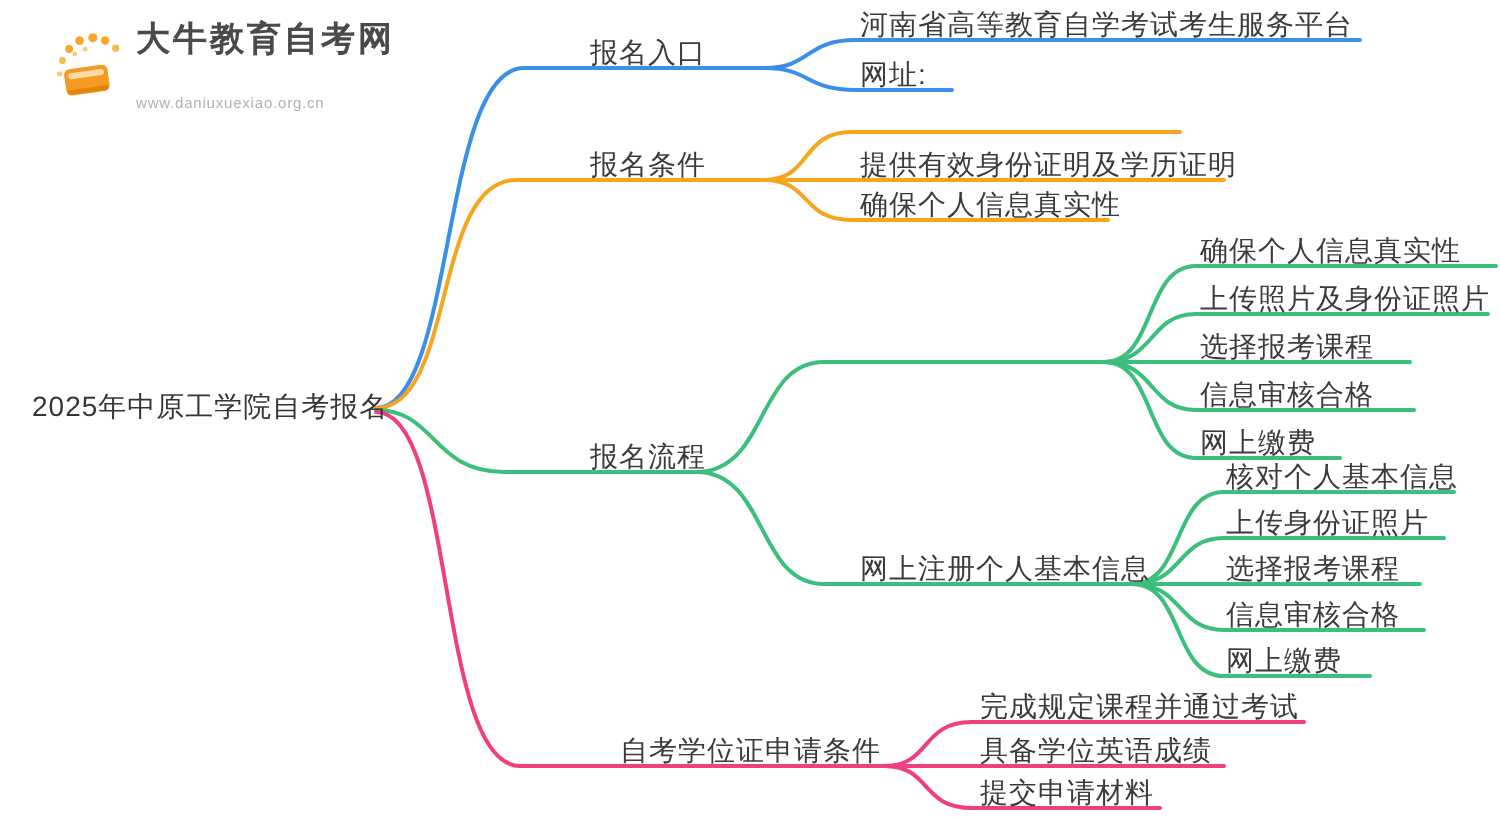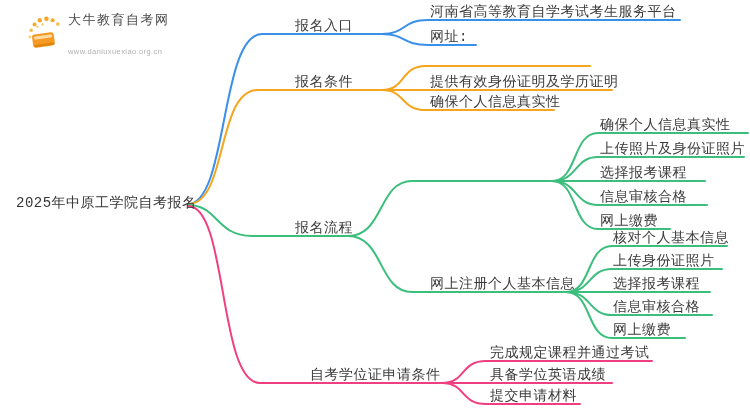--- a/index.html
+++ b/index.html
@@ -3,26 +3,26 @@
 <meta charset="utf-8">
 <style>
   html,body{margin:0;padding:0;background:#fff;}
   .stage{
     position:relative;width:750px;height:410px;background:#ffffff;overflow:hidden;
     font-family:"Liberation Sans","DejaVu Sans",sans-serif;
   }
   .wires{position:absolute;left:0;top:0;width:750px;height:410px;}
   .label{
     position:absolute;white-space:nowrap;font-size:14px;line-height:15px;
-    color:#3b3b3b;letter-spacing:0.5px;font-family:Liberation Mono, monospace;
+    color:#3b3b3b;letter-spacing:0.5px;
   }
   .label.root{font-size:14px;color:#353535;}
   .logo{position:absolute;left:26px;top:13px;display:flex;align-items:center;}
   .logo-txt{margin-left:4px;}
-  .logo-name{font-size:13px;font-weight:normal;color:#4a4a4a;letter-spacing:1.5px;line-height:14px;}
+  .logo-name{font-size:17px;font-weight:bold;color:#4a4a4a;letter-spacing:1.5px;line-height:14px;}
   .logo-url{font-size:7.5px;color:#b0b0b0;letter-spacing:0.4px;line-height:9px;margin-top:20px;}
 </style>
 </head>
 <body>
 
 <div class="stage">
 
   <svg class="wires" viewBox="0 0 750 410" fill="none" stroke-width="2" stroke-linecap="round">
 
     <g fill="none" stroke="#3A8FE8">

